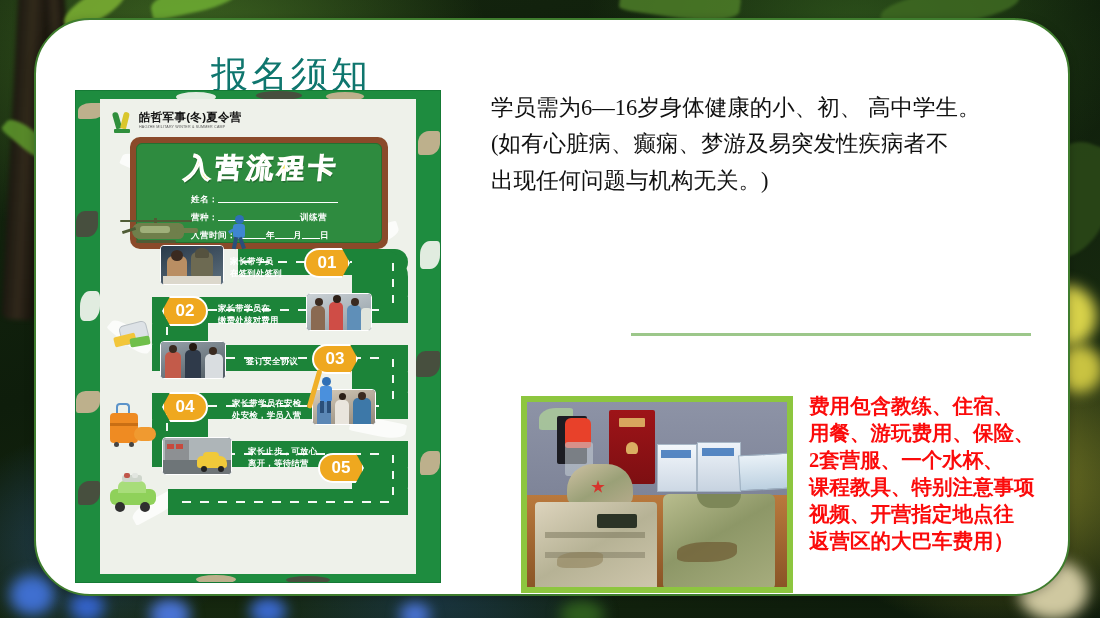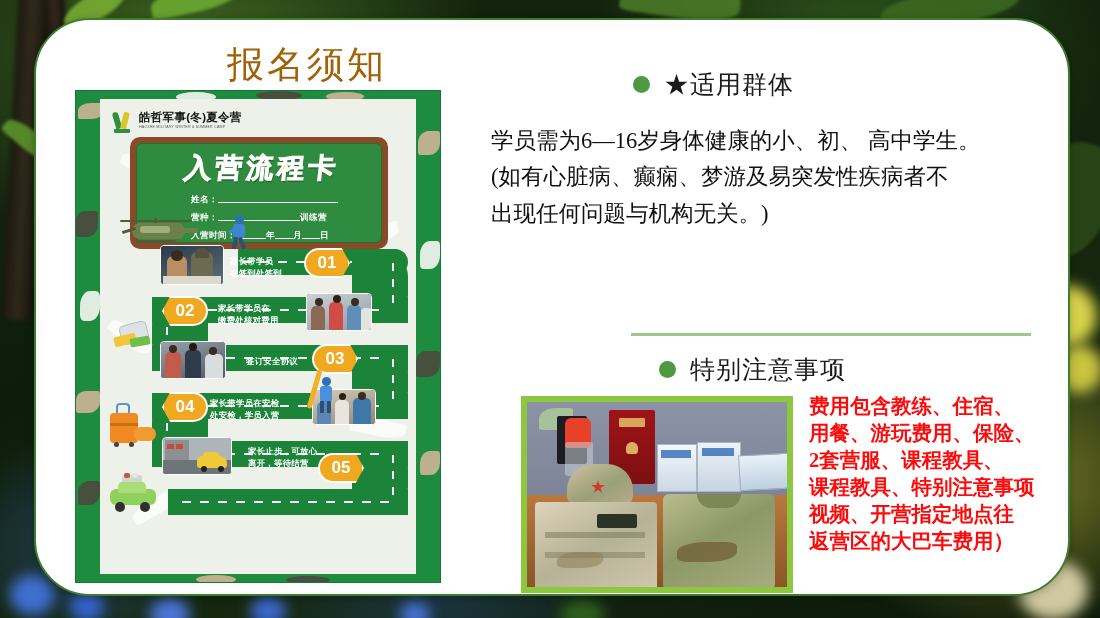--- a/index.html
+++ b/index.html
@@ -43,25 +43,24 @@
     left:34px; top:18px; width:1036px; height:578px;
     background:#ffffff;
     border:2px solid #3f7d2e;
     border-radius:56px 56px 56px 56px;
     box-shadow:0 2px 10px rgba(0,0,0,.25);
     overflow:hidden;
   }
 
   
   #page-title {
-    position:absolute; left:175px; top:20px;
-    font-size:37px; color:#a16207;
+    position:absolute; left:175px; top:30px;
+    font-size:37px; color:#0f766e;
     letter-spacing:3px;
     font-family:"Liberation Serif", serif;
-    margin-left:16px;
   }
 
   
   #poster {
     position:absolute; left:39px; top:70px;
     width:366px; height:493px;
     background:#1e8c3f;
     border:1px solid #157a35;
     overflow:hidden;
   }
@@ -358,21 +357,21 @@
           <i style="left:8px;top:3px;width:8px;height:8px;background:#3a2a20;border-radius:50%;"></i>
           <i style="left:28px;top:1px;width:8px;height:8px;background:#241a12;border-radius:50%;"></i>
           <i style="left:48px;top:5px;width:8px;height:8px;background:#3a2a20;border-radius:50%;"></i>
         </div>
         <div class="steplabel" style="left:124px; top:106px;">
           <span>签订安全协议</span>
         </div>
         <div class="badge right-pt" style="left:190px; top:95px;">03</div>
 
         <div class="badge left-pt" style="left:40px; top:143px;">04</div>
-        <div class="steplabel" style="left:88px; top:148px;">
+        <div class="steplabel" style="left:110px; top:148px;">
           <span>家长带学员在安检</span><br>
           <span>处安检，学员入营</span>
         </div>
         <div class="photo" style="left:190px; top:140px; width:64px; height:36px;">
           <i style="left:0;top:0;width:100%;height:100%;background:linear-gradient(160deg,#d7cdbb,#8f8679);"></i>
           <i style="left:4px;top:12px;width:14px;height:22px;background:#5b87b5;border-radius:5px 5px 0 0;"></i>
           <i style="left:22px;top:10px;width:14px;height:24px;background:#e9e5dd;border-radius:5px 5px 0 0;"></i>
           <i style="left:40px;top:8px;width:18px;height:26px;background:#3d78a8;border-radius:5px 5px 0 0;"></i>
           <i style="left:8px;top:5px;width:7px;height:7px;background:#3a2a20;border-radius:50%;"></i>
           <i style="left:26px;top:3px;width:7px;height:7px;background:#2b1f16;border-radius:50%;"></i>
@@ -430,37 +429,29 @@
           <div style="position:absolute;left:26px;top:0px;width:6px;height:5px;background:#e2e6e0;border-radius:2px;"></div>
           <div style="position:absolute;left:9px;top:29px;width:10px;height:10px;background:#2f2f2f;border-radius:50%;"></div>
           <div style="position:absolute;left:34px;top:29px;width:10px;height:10px;background:#2f2f2f;border-radius:50%;"></div>
         </div>
       </div>
     </div>
   </div>
 
   <div id="right">
 
-    <div class="sec-head" style="padding-left:142px;">
-      <div class="dot"></div>
-      <div class="sec-title">★适用群体</div>
-    </div>
 
     <div id="para">
       <span class="ln">  学员需为6—16岁身体健康的小、初、 高中学生。</span>
       <span class="ln">(如有心脏病、癫痫、梦游及易突发性疾病者不</span>
       <span class="ln">出现任何问题与机构无关。)</span>
     </div>
 
     <div id="divider"></div>
 
-    <div class="sec-head" id="sec2-head">
-      <div class="dot"></div>
-      <div class="sec-title">特别注意事项</div>
-    </div>
 
     <div id="photo-big">
       <div class="p" style="left:0;top:0;width:100%;height:52%;background:linear-gradient(180deg,#8d93a6,#7e8498);"></div>
       <div class="p" style="left:0;top:50%;width:100%;height:50%;background:linear-gradient(180deg,#b9793d,#8a5526);"></div>
       <div class="p" style="left:12px;top:6px;width:34px;height:22px;background:#a8c89a;border-radius:50% 10% 50% 10%;opacity:.9;"></div>
       <div class="p" style="left:30px;top:14px;width:30px;height:48px;background:#1c1c22;border-radius:2px;"></div>
       <div class="p" style="left:38px;top:16px;width:26px;height:30px;background:#e8412a;border-radius:6px 6px 3px 3px;"></div>
       <div class="p" style="left:38px;top:40px;width:28px;height:34px;background:rgba(200,210,215,.55);border-radius:3px;"></div>
       <div class="p" style="left:82px;top:8px;width:46px;height:74px;background:linear-gradient(180deg,#9e1418,#7d0f12);border-radius:2px;"></div>
       <div class="p" style="left:92px;top:16px;width:26px;height:9px;background:#e3c06a;opacity:.85;border-radius:1px;"></div>
@@ -478,20 +469,20 @@
       <div class="p" style="left:70px;top:112px;width:40px;height:14px;background:#2b3326;border-radius:2px;"></div>
       <div class="p" style="left:136px;top:92px;width:112px;height:96px;background:linear-gradient(150deg,#b9bd8e,#8d9767 45%,#a7ad7e);border-radius:6px;"></div>
       <div class="p" style="left:170px;top:92px;width:44px;height:14px;background:#7d8758;border-radius:0 0 18px 18px;"></div>
       <div class="p" style="left:150px;top:140px;width:60px;height:20px;background:#6e5a32;border-radius:50% 20% 50% 20%;opacity:.7;"></div>
       <div class="p" style="left:30px;top:150px;width:46px;height:16px;background:#8a7a52;border-radius:50% 20% 50% 20%;opacity:.5;"></div>
     </div>
 
     <div id="redtext">
       <span class="ln">费用包含教练、住宿、</span>
       <span class="ln">用餐、游玩费用、保险、</span>
-      <span class="ln">2套营服、课程教具、</span>
+      <span class="ln">2套营服、一个水杯、</span>
       <span class="ln">课程教具、特别注意事项</span>
       <span class="ln">视频、开营指定地点往</span>
       <span class="ln">返营区的大巴车费用）</span>
     </div>
 
   </div>
 </div>
 
 </body></html>

